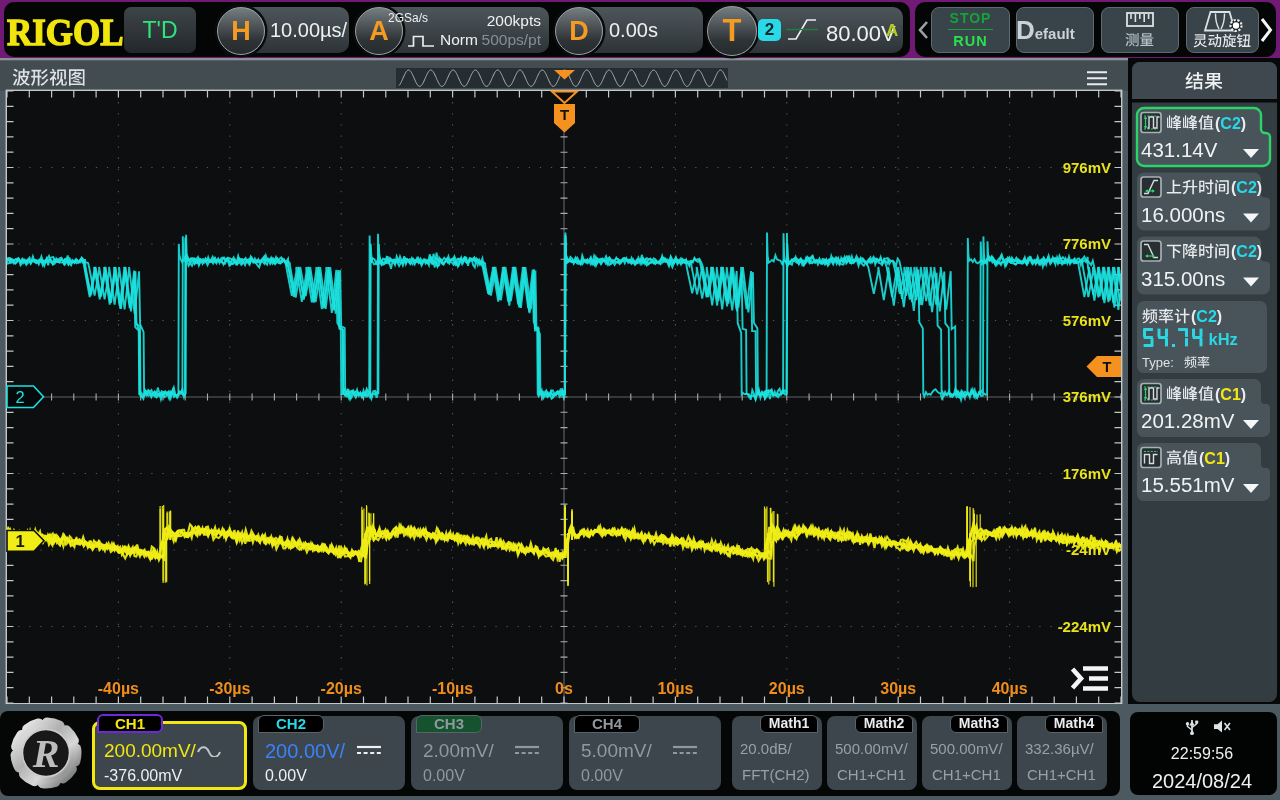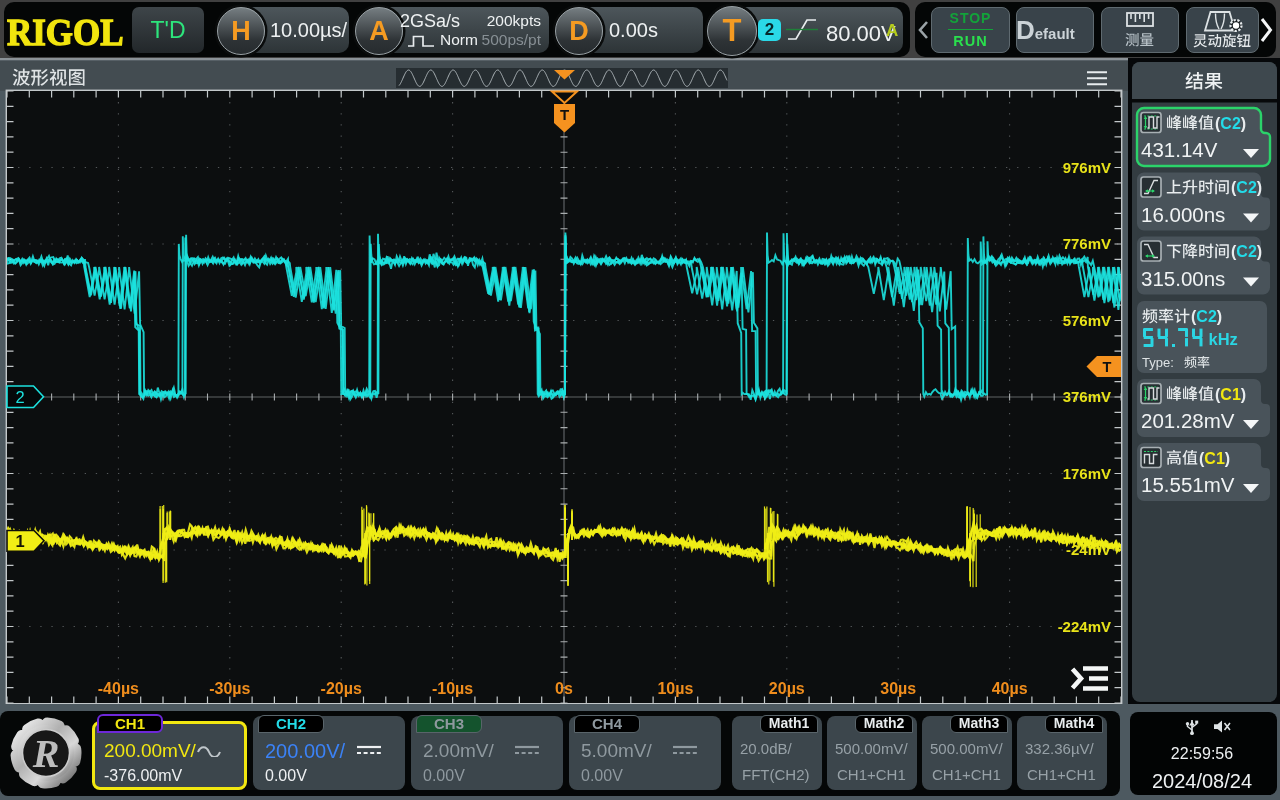--- a/index.html
+++ b/index.html
@@ -166,31 +166,31 @@
     <svg style="position:absolute;left:396px;top:68px" width="332" height="20" viewBox="396 68 332 20">
       <rect x="396" y="68" width="332" height="20" fill="#262d31"></rect>
       <polyline points="399.0,85.6 399.5,85.0 400.0,84.3 400.5,83.5 401.0,82.5 401.5,81.5 402.0,80.4 402.5,79.3 403.0,78.1 403.5,77.0 404.0,75.9 404.5,74.8 405.0,73.8 405.5,72.8 406.0,72.0 406.5,71.3 407.0,70.8 407.5,70.4 408.0,70.1 408.5,70.0 409.0,70.1 409.5,70.3 410.0,70.7 410.5,71.2 411.0,71.9 411.5,72.7 412.0,73.6 412.5,74.6 413.0,75.7 413.5,76.8 414.0,77.9 414.5,79.1 415.0,80.2 415.5,81.3 416.0,82.4 416.5,83.3 417.0,84.2 417.5,84.9 418.0,85.5 418.5,86.0 419.0,86.2 419.5,86.4 420.0,86.4 420.5,86.2 421.0,85.8 421.5,85.3 422.0,84.7 422.5,83.9 423.0,83.1 423.5,82.1 424.0,81.0 424.5,79.9 425.0,78.8 425.5,77.6 426.0,76.5 426.5,75.4 427.0,74.3 427.5,73.3 428.0,72.5 428.5,71.7 429.0,71.1 429.5,70.6 430.0,70.2 430.5,70.0 431.0,70.0 431.5,70.2 432.0,70.4 432.5,70.9 433.0,71.5 433.5,72.2 434.0,73.1 434.5,74.0 435.0,75.1 435.5,76.2 436.0,77.3 436.5,78.5 437.0,79.6 437.5,80.7 438.0,81.8 438.5,82.8 439.0,83.7 439.5,84.5 440.0,85.2 440.5,85.7 441.0,86.1 441.5,86.3 442.0,86.4 442.5,86.3 443.0,86.0 443.5,85.6 444.0,85.1 444.5,84.4 445.0,83.6 445.5,82.6 446.0,81.6 446.5,80.5 447.0,79.4 447.5,78.3 448.0,77.1 448.5,76.0 449.0,74.9 449.5,73.9 450.0,72.9 450.5,72.1 451.0,71.4 451.5,70.8 452.0,70.4 452.5,70.1 453.0,70.0 453.5,70.1 454.0,70.3 454.5,70.6 455.0,71.1 455.5,71.8 456.0,72.6 456.5,73.5 457.0,74.5 457.5,75.5 458.0,76.7 458.5,77.8 459.0,79.0 459.5,80.1 460.0,81.2 460.5,82.2 461.0,83.2 461.5,84.1 462.0,84.8 462.5,85.4 463.0,85.9 463.5,86.2 464.0,86.4 464.5,86.4 465.0,86.2 465.5,85.9 466.0,85.4 466.5,84.8 467.0,84.0 467.5,83.2 468.0,82.2 468.5,81.2 469.0,80.1 469.5,78.9 470.0,77.8 470.5,76.6 471.0,75.5 471.5,74.4 472.0,73.5 472.5,72.6 473.0,71.8 473.5,71.1 474.0,70.6 474.5,70.3 475.0,70.0 475.5,70.0 476.0,70.1 476.5,70.4 477.0,70.8 477.5,71.4 478.0,72.1 478.5,73.0 479.0,73.9 479.5,74.9 480.0,76.0 480.5,77.2 481.0,78.3 481.5,79.5 482.0,80.6 482.5,81.7 483.0,82.7 483.5,83.6 484.0,84.4 484.5,85.1 485.0,85.7 485.5,86.1 486.0,86.3 486.5,86.4 487.0,86.3 487.5,86.1 488.0,85.7 488.5,85.2 489.0,84.5 489.5,83.7 490.0,82.8 490.5,81.8 491.0,80.7 491.5,79.6 492.0,78.4 492.5,77.3 493.0,76.1 493.5,75.0 494.0,74.0 494.5,73.0 495.0,72.2 495.5,71.5 496.0,70.9 496.5,70.4 497.0,70.1 497.5,70.0 498.0,70.0 498.5,70.2 499.0,70.6 499.5,71.1 500.0,71.7 500.5,72.5 501.0,73.4 501.5,74.4 502.0,75.4 502.5,76.5 503.0,77.7 503.5,78.8 504.0,80.0 504.5,81.1 505.0,82.1 505.5,83.1 506.0,84.0 506.5,84.7 507.0,85.4 507.5,85.9 508.0,86.2 508.5,86.4 509.0,86.4 509.5,86.2 510.0,85.9 510.5,85.5 511.0,84.9 511.5,84.1 512.0,83.3 512.5,82.3 513.0,81.3 513.5,80.2 514.0,79.1 514.5,77.9 515.0,76.8 515.5,75.6 516.0,74.6 516.5,73.6 517.0,72.7 517.5,71.9 518.0,71.2 518.5,70.7 519.0,70.3 519.5,70.1 520.0,70.0 520.5,70.1 521.0,70.4 521.5,70.8 522.0,71.3 522.5,72.0 523.0,72.9 523.5,73.8 524.0,74.8 524.5,75.9 525.0,77.0 525.5,78.2 526.0,79.3 526.5,80.5 527.0,81.5 527.5,82.6 528.0,83.5 528.5,84.3 529.0,85.0 529.5,85.6 530.0,86.0 530.5,86.3 531.0,86.4 531.5,86.3 532.0,86.1 532.5,85.8 533.0,85.2 533.5,84.6 534.0,83.8 534.5,82.9 535.0,81.9 535.5,80.8 536.0,79.7 536.5,78.5 537.0,77.4 537.5,76.3 538.0,75.2 538.5,74.1 539.0,73.2 539.5,72.3 540.0,71.6 540.5,70.9 541.0,70.5 541.5,70.2 542.0,70.0 542.5,70.0 543.0,70.2 543.5,70.5 544.0,71.0 544.5,71.6 545.0,72.4 545.5,73.3 546.0,74.2 546.5,75.3 547.0,76.4 547.5,77.5 548.0,78.7 548.5,79.8 549.0,80.9 549.5,82.0 550.0,83.0 550.5,83.9 551.0,84.6 551.5,85.3 552.0,85.8 552.5,86.2 553.0,86.4 553.5,86.4 554.0,86.3 554.5,86.0 555.0,85.5 555.5,85.0 556.0,84.2 556.5,83.4 557.0,82.4 557.5,81.4 558.0,80.3 558.5,79.2 559.0,78.0 559.5,76.9 560.0,75.8 560.5,74.7 561.0,73.7 561.5,72.8 562.0,72.0 562.5,71.3 563.0,70.7 563.5,70.3 564.0,70.1 564.5,70.0 565.0,70.1 565.5,70.3 566.0,70.7 566.5,71.3 567.0,72.0 567.5,72.8 568.0,73.7 568.5,74.7 569.0,75.8 569.5,76.9 570.0,78.0 570.5,79.2 571.0,80.3 571.5,81.4 572.0,82.4 572.5,83.4 573.0,84.2 573.5,85.0 574.0,85.5 574.5,86.0 575.0,86.3 575.5,86.4 576.0,86.4 576.5,86.2 577.0,85.8 577.5,85.3 578.0,84.6 578.5,83.9 579.0,83.0 579.5,82.0 580.0,80.9 580.5,79.8 581.0,78.7 581.5,77.5 582.0,76.4 582.5,75.3 583.0,74.2 583.5,73.3 584.0,72.4 584.5,71.6 585.0,71.0 585.5,70.5 586.0,70.2 586.5,70.0 587.0,70.0 587.5,70.2 588.0,70.5 588.5,70.9 589.0,71.6 589.5,72.3 590.0,73.2 590.5,74.1 591.0,75.2 591.5,76.3 592.0,77.4 592.5,78.5 593.0,79.7 593.5,80.8 594.0,81.9 594.5,82.9 595.0,83.8 595.5,84.6 596.0,85.2 596.5,85.8 597.0,86.1 597.5,86.3 598.0,86.4 598.5,86.3 599.0,86.0 599.5,85.6 600.0,85.0 600.5,84.3 601.0,83.5 601.5,82.6 602.0,81.5 602.5,80.5 603.0,79.3 603.5,78.2 604.0,77.0 604.5,75.9 605.0,74.8 605.5,73.8 606.0,72.9 606.5,72.0 607.0,71.3 607.5,70.8 608.0,70.4 608.5,70.1 609.0,70.0 609.5,70.1 610.0,70.3 610.5,70.7 611.0,71.2 611.5,71.9 612.0,72.7 612.5,73.6 613.0,74.6 613.5,75.6 614.0,76.8 614.5,77.9 615.0,79.1 615.5,80.2 616.0,81.3 616.5,82.3 617.0,83.3 617.5,84.1 618.0,84.9 618.5,85.5 619.0,85.9 619.5,86.2 620.0,86.4 620.5,86.4 621.0,86.2 621.5,85.9 622.0,85.4 622.5,84.7 623.0,84.0 623.5,83.1 624.0,82.1 624.5,81.1 625.0,80.0 625.5,78.8 626.0,77.7 626.5,76.5 627.0,75.4 627.5,74.4 628.0,73.4 628.5,72.5 629.0,71.7 629.5,71.1 630.0,70.6 630.5,70.2 631.0,70.0 631.5,70.0 632.0,70.1 632.5,70.4 633.0,70.9 633.5,71.5 634.0,72.2 634.5,73.0 635.0,74.0 635.5,75.0 636.0,76.1 636.5,77.3 637.0,78.4 637.5,79.6 638.0,80.7 638.5,81.8 639.0,82.8 639.5,83.7 640.0,84.5 640.5,85.2 641.0,85.7 641.5,86.1 642.0,86.3 642.5,86.4 643.0,86.3 643.5,86.1 644.0,85.7 644.5,85.1 645.0,84.4 645.5,83.6 646.0,82.7 646.5,81.7 647.0,80.6 647.5,79.5 648.0,78.3 648.5,77.2 649.0,76.0 649.5,74.9 650.0,73.9 650.5,73.0 651.0,72.1 651.5,71.4 652.0,70.8 652.5,70.4 653.0,70.1 653.5,70.0 654.0,70.0 654.5,70.3 655.0,70.6 655.5,71.1 656.0,71.8 656.5,72.6 657.0,73.5 657.5,74.4 658.0,75.5 658.5,76.6 659.0,77.8 659.5,78.9 660.0,80.1 660.5,81.2 661.0,82.2 661.5,83.2 662.0,84.0 662.5,84.8 663.0,85.4 663.5,85.9 664.0,86.2 664.5,86.4 665.0,86.4 665.5,86.2 666.0,85.9 666.5,85.4 667.0,84.8 667.5,84.1 668.0,83.2 668.5,82.2 669.0,81.2 669.5,80.1 670.0,79.0 670.5,77.8 671.0,76.7 671.5,75.5 672.0,74.5 672.5,73.5 673.0,72.6 673.5,71.8 674.0,71.1 674.5,70.6 675.0,70.3 675.5,70.1 676.0,70.0 676.5,70.1 677.0,70.4 677.5,70.8 678.0,71.4 678.5,72.1 679.0,72.9 679.5,73.9 680.0,74.9 680.5,76.0 681.0,77.1 681.5,78.3 682.0,79.4 682.5,80.5 683.0,81.6 683.5,82.6 684.0,83.6 684.5,84.4 685.0,85.1 685.5,85.6 686.0,86.0 686.5,86.3 687.0,86.4 687.5,86.3 688.0,86.1 688.5,85.7 689.0,85.2 689.5,84.5 690.0,83.7 690.5,82.8 691.0,81.8 691.5,80.7 692.0,79.6 692.5,78.5 693.0,77.3 693.5,76.2 694.0,75.1 694.5,74.0 695.0,73.1 695.5,72.2 696.0,71.5 696.5,70.9 697.0,70.4 697.5,70.2 698.0,70.0 698.5,70.0 699.0,70.2 699.5,70.6 700.0,71.1 700.5,71.7 701.0,72.5 701.5,73.3 702.0,74.3 702.5,75.4 703.0,76.5 703.5,77.6 704.0,78.8 704.5,79.9 705.0,81.0 705.5,82.1 706.0,83.1 706.5,83.9 707.0,84.7 707.5,85.3 708.0,85.8 708.5,86.2 709.0,86.4 709.5,86.4 710.0,86.2 710.5,86.0 711.0,85.5 711.5,84.9 712.0,84.2 712.5,83.3 713.0,82.4 713.5,81.3 714.0,80.2 714.5,79.1 715.0,77.9 715.5,76.8 716.0,75.7 716.5,74.6 717.0,73.6 717.5,72.7 718.0,71.9 718.5,71.2 719.0,70.7 719.5,70.3 720.0,70.1 720.5,70.0 721.0,70.1 721.5,70.4 722.0,70.8 722.5,71.3 723.0,72.0 723.5,72.8 724.0,73.8 724.5,74.8 725.0,75.9 725.5,77.0 726.0,78.1 726.5,79.3 727.0,80.4" fill="none" stroke="#aab2b6" stroke-width="1"></polyline>
       <path d="M554 70h21l-10.5 9.5z" fill="#f5921f"></path>
     </svg>
     <svg style="position:absolute;left:1086px;top:70px" width="22" height="17">
       <g stroke="#e8ecee" stroke-width="2">
         <path d="M1 2.2h20M1 8.2h20M1 14.2h20"></path>
       </g>
     </svg>
-    <div style="position:absolute;left:0;top:0;width:1280px;height:58px;background:#404040">
+    <div style="position:absolute;left:0;top:0;width:1280px;height:58px;background:#701a75">
       <div style="position:absolute;left:4px;top:2px;width:906px;height:55px;background:#040606;border-radius:10px"></div>
       <div style="position:absolute;left:915px;top:2px;width:361px;height:55px;background:#040606;border-radius:10px"></div>
       <div style="position:absolute;left:7px;top:10px;width:135px;font-family:'Liberation Serif';font-weight:bold;font-size:38px;color:#f2e50e;-webkit-text-stroke:1.3px #f2e50e;transform:scaleX(0.92);transform-origin:0 0">RIGOL</div>
-      <div style="position:absolute;left:132px;top:7px;width:72px;height:46px;border-radius:7px;background:linear-gradient(#3e4549,#22272a);color:#2de57c;font-size:23px;display:flex;align-items:center;justify-content:center">T'D</div>
+      <div style="position:absolute;left:124px;top:7px;width:72px;height:46px;border-radius:7px;background:linear-gradient(#3e4549,#22272a);color:#2de57c;font-size:23px;display:flex;align-items:center;justify-content:center">T'D</div>
       <div style="position:absolute;left:240px;top:7px;width:109px;height:46px;border-radius:10px;background:linear-gradient(#4d565b,#2d3437)"></div>
       <div style="position:absolute;left:217px;top:7px;width:46px;height:46px;border-radius:50%;background:linear-gradient(#757d81,#2e3336 70%,#262b2e);border:1.6px solid #99a1a5;box-shadow:0 0 0 2.5px #0a0c0c;display:flex;align-items:center;justify-content:center;font-size:27px;font-weight:bold;color:#f59b22">H</div>
       <div class="tw" style="left:270px;top:19px;font-size:20px">10.00µs/</div>
       <div style="position:absolute;left:378px;top:7px;width:171px;height:46px;border-radius:10px;background:linear-gradient(#4d565b,#2d3437)"></div>
       <div style="position:absolute;left:355px;top:7px;width:46px;height:46px;border-radius:50%;background:linear-gradient(#757d81,#2e3336 70%,#262b2e);border:1.6px solid #99a1a5;box-shadow:0 0 0 2.5px #0a0c0c;display:flex;align-items:center;justify-content:center;font-size:27px;font-weight:bold;color:#f59b22">A</div>
-      <div class="tw" style="left:400px;top:11px;font-size:18px">2GSa/s</div>
+      <div class="tw" style="left:388px;top:11px;font-size:12px">2GSa/s</div>
       <div class="tw" style="left:469px;top:12px;font-size:15.5px;width:72px;text-align:right">200kpts</div>
       <svg style="position:absolute;left:406px;top:33px" width="30" height="15">
         <path d="M2 13h5.5v-9.5h9.5v9.5h11" fill="none" stroke="#e8ecee" stroke-width="1.7"></path>
       </svg>
       <div class="tw" style="left:440px;top:31px;font-size:15.5px">Norm</div>
       <div class="tw" style="left:469px;top:31px;font-size:15.5px;width:72px;text-align:right;color:#878f94">500ps/pt</div>
       <div style="position:absolute;left:578px;top:7px;width:125px;height:46px;border-radius:10px;background:linear-gradient(#4d565b,#2d3437)"></div>
       <div style="position:absolute;left:555px;top:7px;width:46px;height:46px;border-radius:50%;background:linear-gradient(#757d81,#2e3336 70%,#262b2e);border:1.6px solid #99a1a5;box-shadow:0 0 0 2.5px #0a0c0c;display:flex;align-items:center;justify-content:center;font-size:27px;font-weight:bold;color:#f59b22">D</div>
       <div class="tw" style="left:609px;top:19px;font-size:20px">0.00s</div>
       <div style="position:absolute;left:731px;top:7px;width:172px;height:46px;border-radius:10px;background:linear-gradient(#4d565b,#2d3437)"></div>

